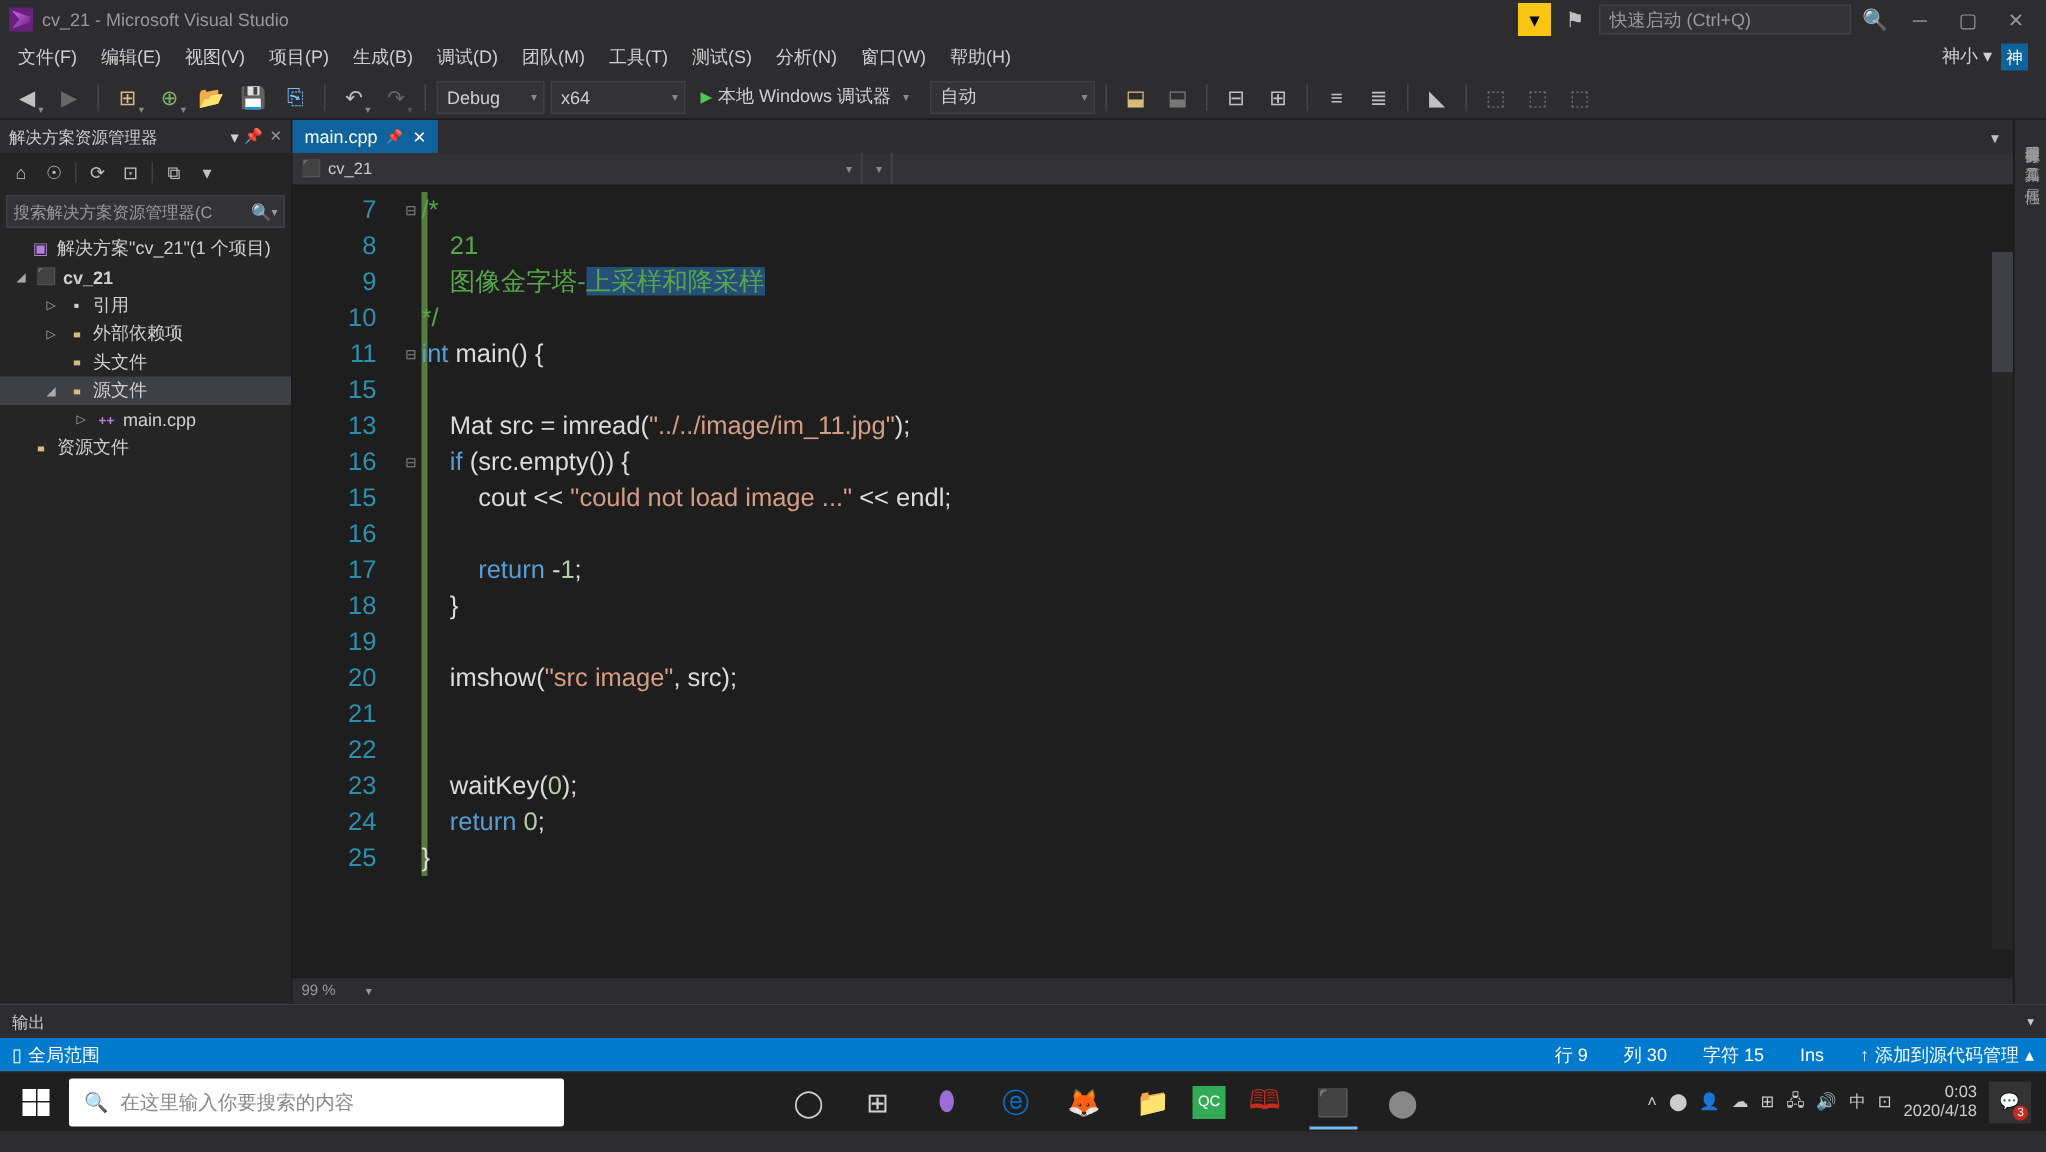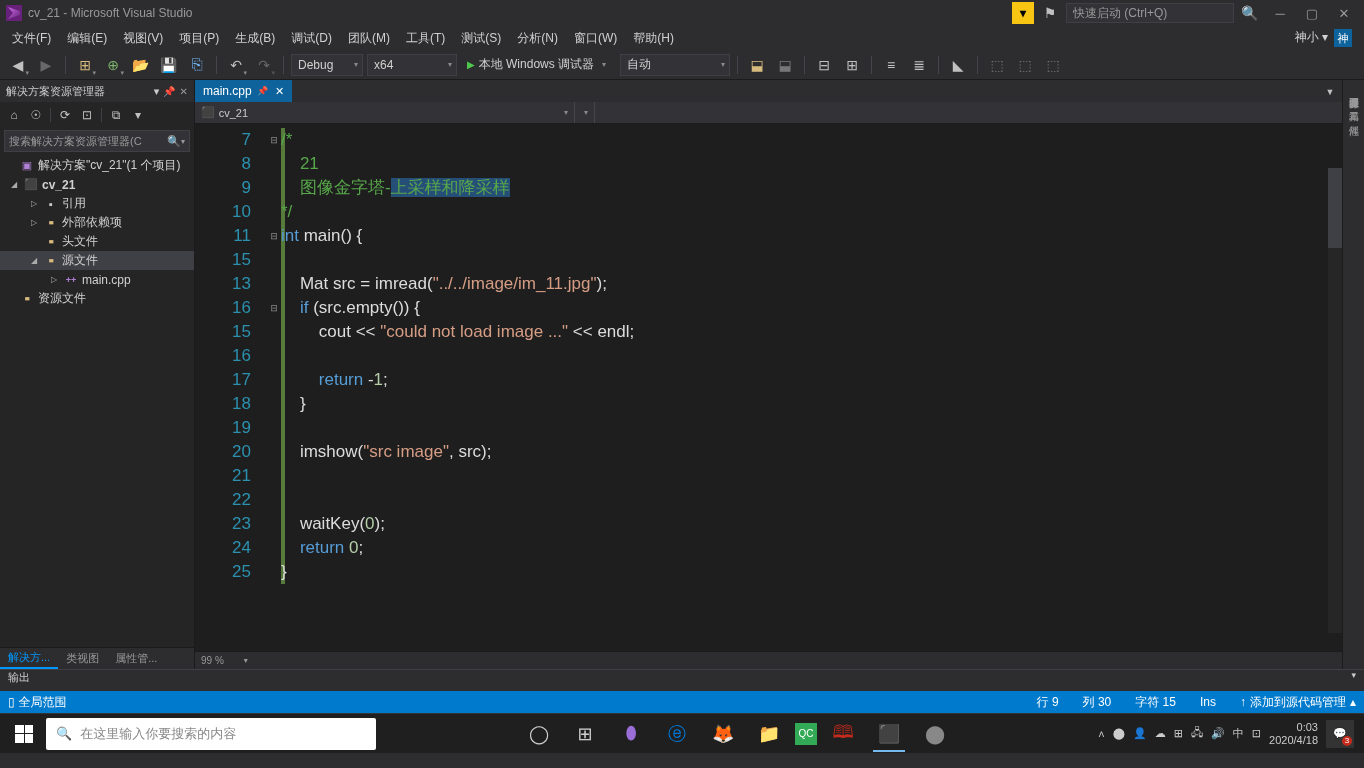--- a/index.html
+++ b/index.html
@@ -65,21 +65,21 @@
 .c-comment { color:#57a64a; }
 .c-keyword { color:#569cd6; }
 .c-str { color:#d69d85; }
 .c-num { color:#b5cea8; }
 .sel { background:#264f78; }
 .zoom-bar { height:18px; background:#2d2d30; border-top:1px solid #1b1b1c; display:flex; align-items:center; padding:0 6px; font-size:10px; color:#999; gap:20px; }
 .right-vtabs { width:22px; background:#2d2d30; border-left:1px solid #1b1b1c; display:flex; flex-direction:column; align-items:center; padding-top:4px; gap:2px; }
 .vtab { writing-mode:vertical-rl; font-size:10px; color:#999; padding:6px 2px; }
 .minimap { position:absolute; top:44px; right:0; bottom:18px; width:14px; background:#262626; }
 .minimap-thumb { position:absolute; top:0; width:100%; height:80px; background:#3f3f46; }
-.output-panel { height:22px; background:#2d2d30; border-top:1px solid #3f3f46; display:flex; align-items:flex-start; padding:0 8px; font-size:11px; color:#ccc; }
+.output-panel { height:22px; background:#2d2d30; border-top:1px solid #3f3f46; display:flex; align-items:center; padding:11px 8px; font-size:11px; color:#ccc; }
 .status-bar { height:22px; background:#007acc; display:flex; align-items:center; color:#fff; font-size:12px; padding:0 8px; gap:24px; }
 .status-bar .sb-item { display:flex; align-items:center; gap:4px; }
 .status-bar .sb-right { margin-left:auto; display:flex; align-items:center; gap:4px; }
 .taskbar { height:40px; background:#1f1f1f; display:flex; align-items:center; padding:0 4px; gap:2px; border-top:1px solid #333; }
 .tb-start { width:40px; height:36px; display:flex; align-items:center; justify-content:center; }
 .win-logo { width:18px; height:18px; display:grid; grid-template:1fr 1fr/1fr 1fr; gap:1px; }
 .win-logo span { background:#fff; }
 .tb-search { flex:0 0 330px; height:32px; background:#fff; color:#888; display:flex; align-items:center; padding:0 10px; gap:8px; font-size:13px; border-radius:2px; }
 .tb-icons { flex:1; display:flex; align-items:center; justify-content:center; gap:6px; }
 .tb-app { width:40px; height:36px; display:flex; align-items:center; justify-content:center; font-size:18px; position:relative; }
@@ -220,25 +220,20 @@
       <div class="tree-item" style="padding-left:48px">
           <span class="tw">▷</span>
           <span class="tree-icon cpp-icon">++</span>
           <span>main.cpp</span>
         </div>
       <div class="tree-item" style="">
           <span class="tw"></span>
           <span class="tree-icon folder-icon"></span>
           <span>资源文件</span>
         </div>
-    </div>
-    <div class="panel-tabs">
-      <div class="panel-tab active">解决方...</div>
-      <div class="panel-tab">类视图</div>
-      <div class="panel-tab">属性管...</div>
     </div>
   </div>
 
   <div class="editor-area">
     <div class="doc-tabs">
       <div class="doc-tab">
         <span>main.cpp</span>
           <span class="pin">📌</span>
           <span class="close">✕</span>
       </div>

